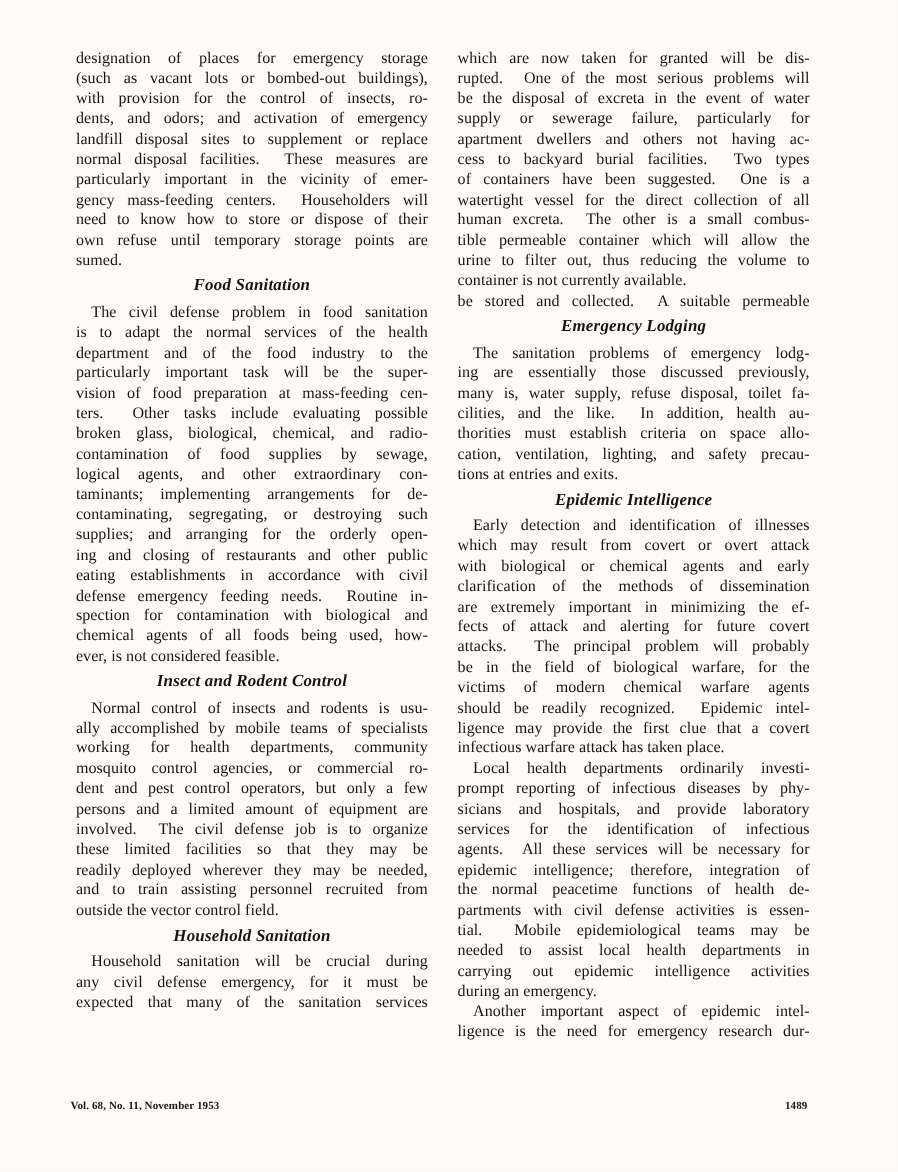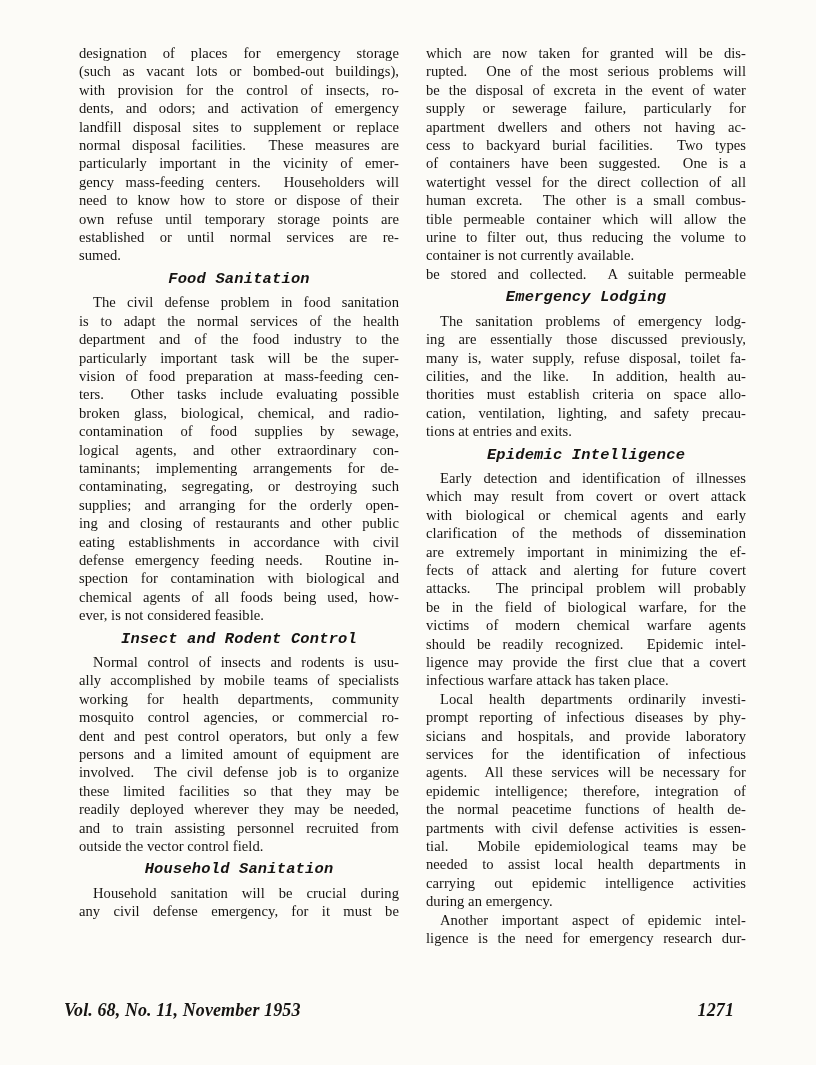--- a/index.html
+++ b/index.html
@@ -10,21 +10,21 @@
   }
   .page {
     position: relative;
     width: 816px; height: 1065px;
     background: #fcfbf7;
     color: #161412;
     overflow: hidden;
   }
   .content {
     position: absolute;
-    top: 44px; left: 79px;
+    top: 44px; left: 69px;
     width: 668px;
     display: flex;
     gap: 27px;
   }
   .col { width: 320px; }
   .para { margin: 0; }
   .line {
     display: block;
     white-space: nowrap;
     font-size: 14.6px;
@@ -36,53 +36,50 @@
   .line.plast { text-align-last: left; }
   .line.indent { text-indent: 14px; }
   .section-heading {
     font-size: 15.4px;
     line-height: 18.4px;
     font-style: italic;
     font-weight: bold;
     text-align: center;
     margin: 5px 0;
     letter-spacing: 0.2px;
-    font-family: Liberation Mono, monospace;
   }
   .footer {
     position: absolute;
     top: 1000px;
     left: 64px;
     right: 82px;
     display: flex;
     justify-content: space-between;
-    font-size: 18px;
+    font-size: 10px;
     font-weight: bold;
     letter-spacing: 0.1px;
-    font-style: italic;
   }
 </style>
 </head>
 <body>
 
 <div class="page">
   <div class="content">
     <div class="col">
         <div class="para">
           <div class="line">designation of places for emergency storage</div>
           <div class="line">(such as vacant lots or bombed-out buildings),</div>
           <div class="line">with provision for the control of insects, ro-</div>
           <div class="line">dents, and odors; and activation of emergency</div>
           <div class="line">landfill disposal sites to supplement or replace</div>
           <div class="line">normal disposal facilities.&nbsp; These measures are</div>
           <div class="line">particularly important in the vicinity of emer-</div>
           <div class="line">gency mass-feeding centers.&nbsp; Householders will</div>
           <div class="line">need to know how to store or dispose of their</div>
           <div class="line">own refuse until temporary storage points are</div>
-          <div class="line">established or until normal services are re-</div>
           <div class="line plast">sumed.</div>
         </div>
         <div class="section-heading">Food Sanitation</div>
         <div class="para">
           <div class="line indent">The civil defense problem in food sanitation</div>
           <div class="line">is to adapt the normal services of the health</div>
           <div class="line">department and of the food industry to the</div>
           <div class="line">particularly important task will be the super-</div>
           <div class="line">vision of food preparation at mass-feeding cen-</div>
           <div class="line">ters.&nbsp; Other tasks include evaluating possible</div>
@@ -110,20 +107,21 @@
           <div class="line">involved.&nbsp; The civil defense job is to organize</div>
           <div class="line">these limited facilities so that they may be</div>
           <div class="line">readily deployed wherever they may be needed,</div>
           <div class="line">and to train assisting personnel recruited from</div>
           <div class="line plast">outside the vector control field.</div>
         </div>
         <div class="section-heading">Household Sanitation</div>
         <div class="para">
           <div class="line indent">Household sanitation will be crucial during</div>
           <div class="line">any civil defense emergency, for it must be</div>
+          <div class="line">expected that many of the sanitation services</div>
         </div>
       </div>
     <div class="col">
         <div class="para">
           <div class="line">which are now taken for granted will be dis-</div>
           <div class="line">rupted.&nbsp; One of the most serious problems will</div>
           <div class="line">be the disposal of excreta in the event of water</div>
           <div class="line">supply or sewerage failure, particularly for</div>
           <div class="line">apartment dwellers and others not having ac-</div>
           <div class="line">cess to backyard burial facilities.&nbsp; Two types</div>
@@ -175,15 +173,15 @@
           <div class="line plast">during an emergency.</div>
         </div>
         <div class="para">
           <div class="line indent">Another important aspect of epidemic intel-</div>
           <div class="line">ligence is the need for emergency research dur-</div>
         </div>
       </div>
   </div>
   <div class="footer">
     <span>Vol. 68, No. 11, November 1953</span>
-    <span>1271</span>
+    <span>1489</span>
   </div>
 </div>
 
 </body></html>

